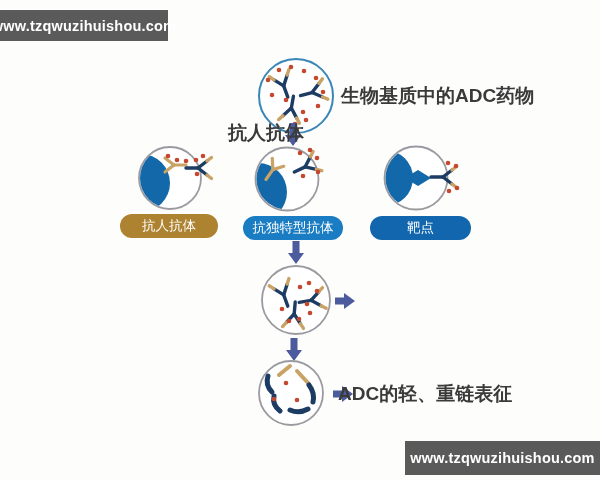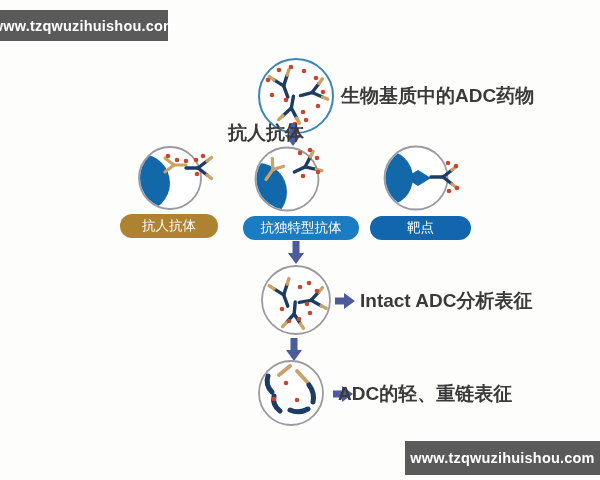--- a/index.html
+++ b/index.html
@@ -22,21 +22,21 @@
   .lbl-biomatrix{left:341px;top:88px;}
   .lbl-capture{left:228px;top:125px;font-weight:700;}
   .lbl-intact{left:360px;top:293px;}
   .lbl-chains{left:338px;top:386px;}
   .pill{
     position:absolute;height:24px;border-radius:12px;color:#fff;
     font-size:13.5px;font-weight:400;display:flex;align-items:center;
     justify-content:center;white-space:nowrap;
   }
   .pill-gold{left:120px;top:214px;width:98px;background:#ad8230;}
-  .pill-blue{left:243px;top:216px;width:116px;background:#1a7cc2;}
+  .pill-blue{left:243px;top:216px;width:100px;background:#1a7cc2;}
   .pill-dark{left:370px;top:216px;width:101px;background:#1166ad;}
 </style>
 </head>
 <body>
 
 <div class="stage">
 
   <svg class="art" width="600" height="480" viewBox="0 0 600 480">
     <defs>
       <g id="abd">
@@ -161,20 +161,19 @@
 
   <div class="banner banner-top">
     <span>www.tzqwuzihuishou.com</span>
   </div>
   <div class="banner banner-bottom">
     <span>www.tzqwuzihuishou.com</span>
   </div>
 
   <div class="lbl lbl-biomatrix">生物基质中的ADC药物</div>
   <div class="lbl lbl-capture">抗人抗体</div>
-  <div class="lbl lbl-intact">Intact ADC分析表征</div>
   <div class="lbl lbl-chains">ADC的轻、重链表征</div>
 
   <div class="pill pill-gold">抗人抗体</div>
   <div class="pill pill-blue">抗独特型抗体</div>
   <div class="pill pill-dark">靶点</div>
 
 </div>
 
 </body></html>

